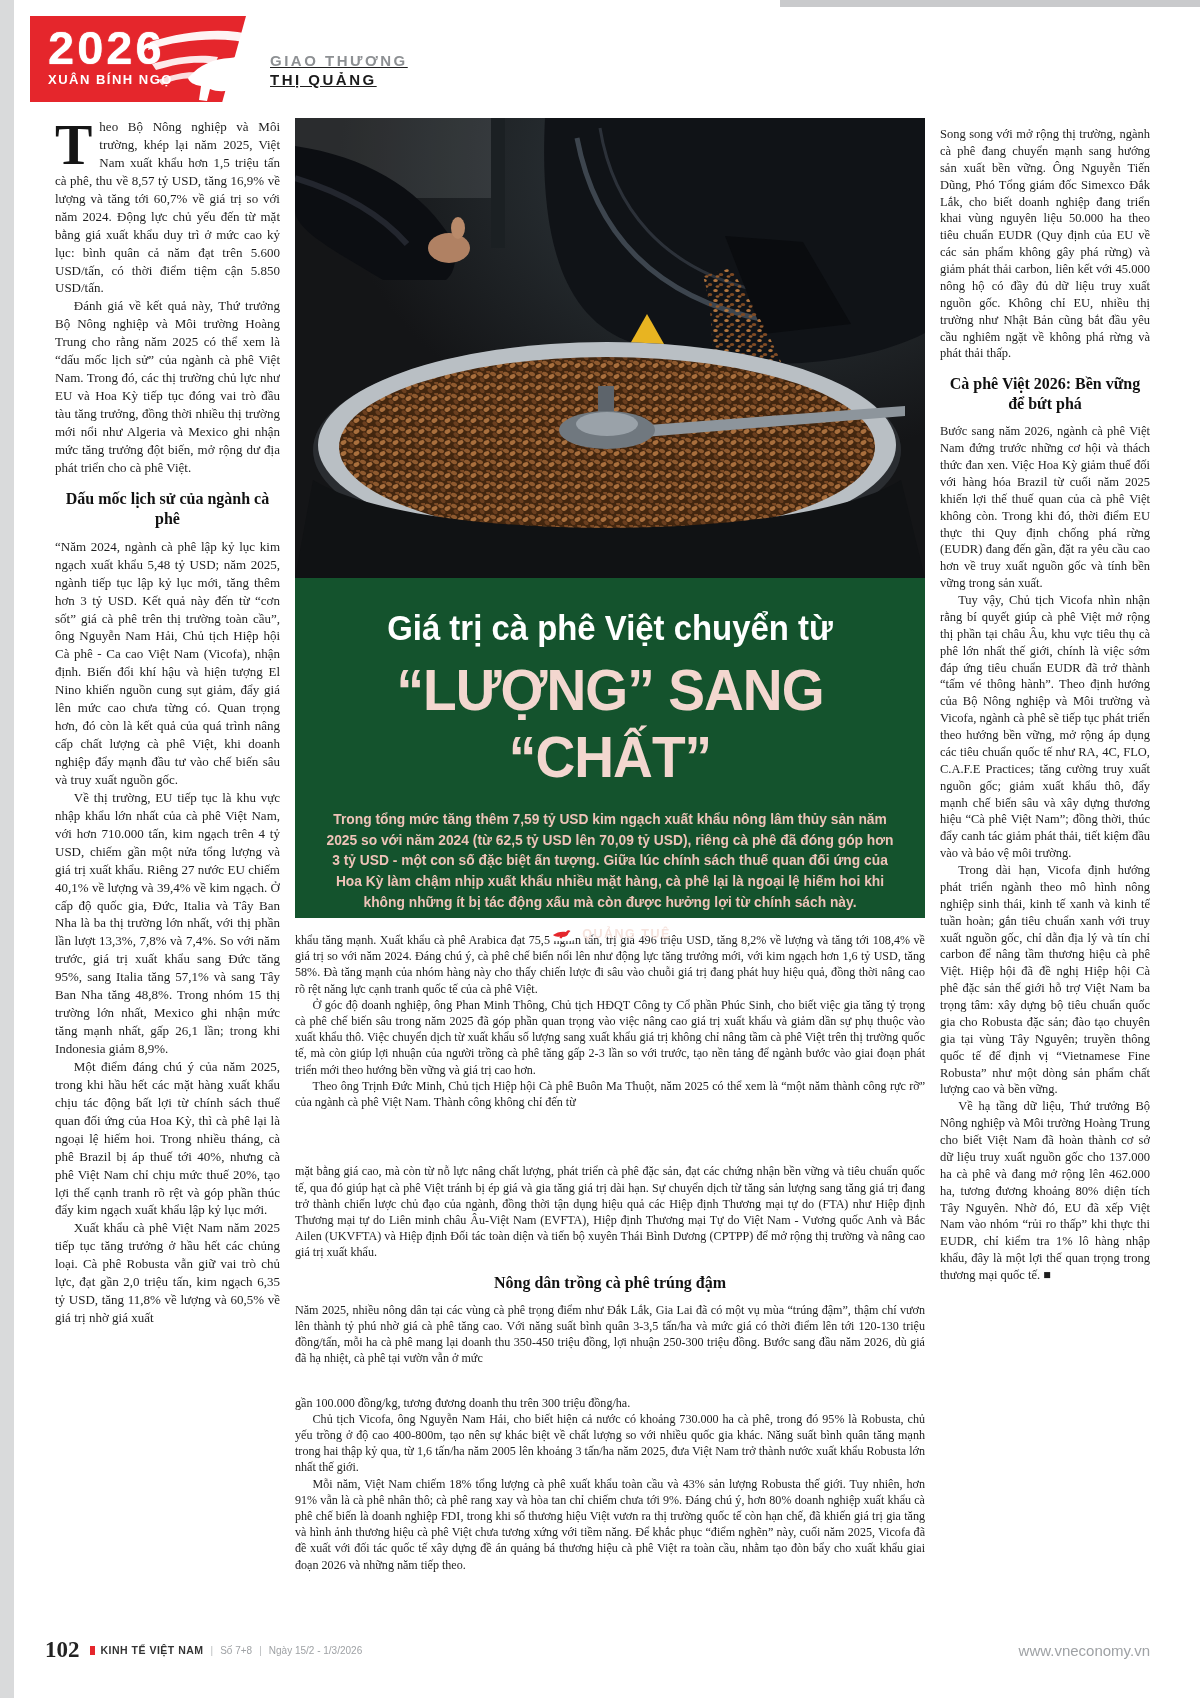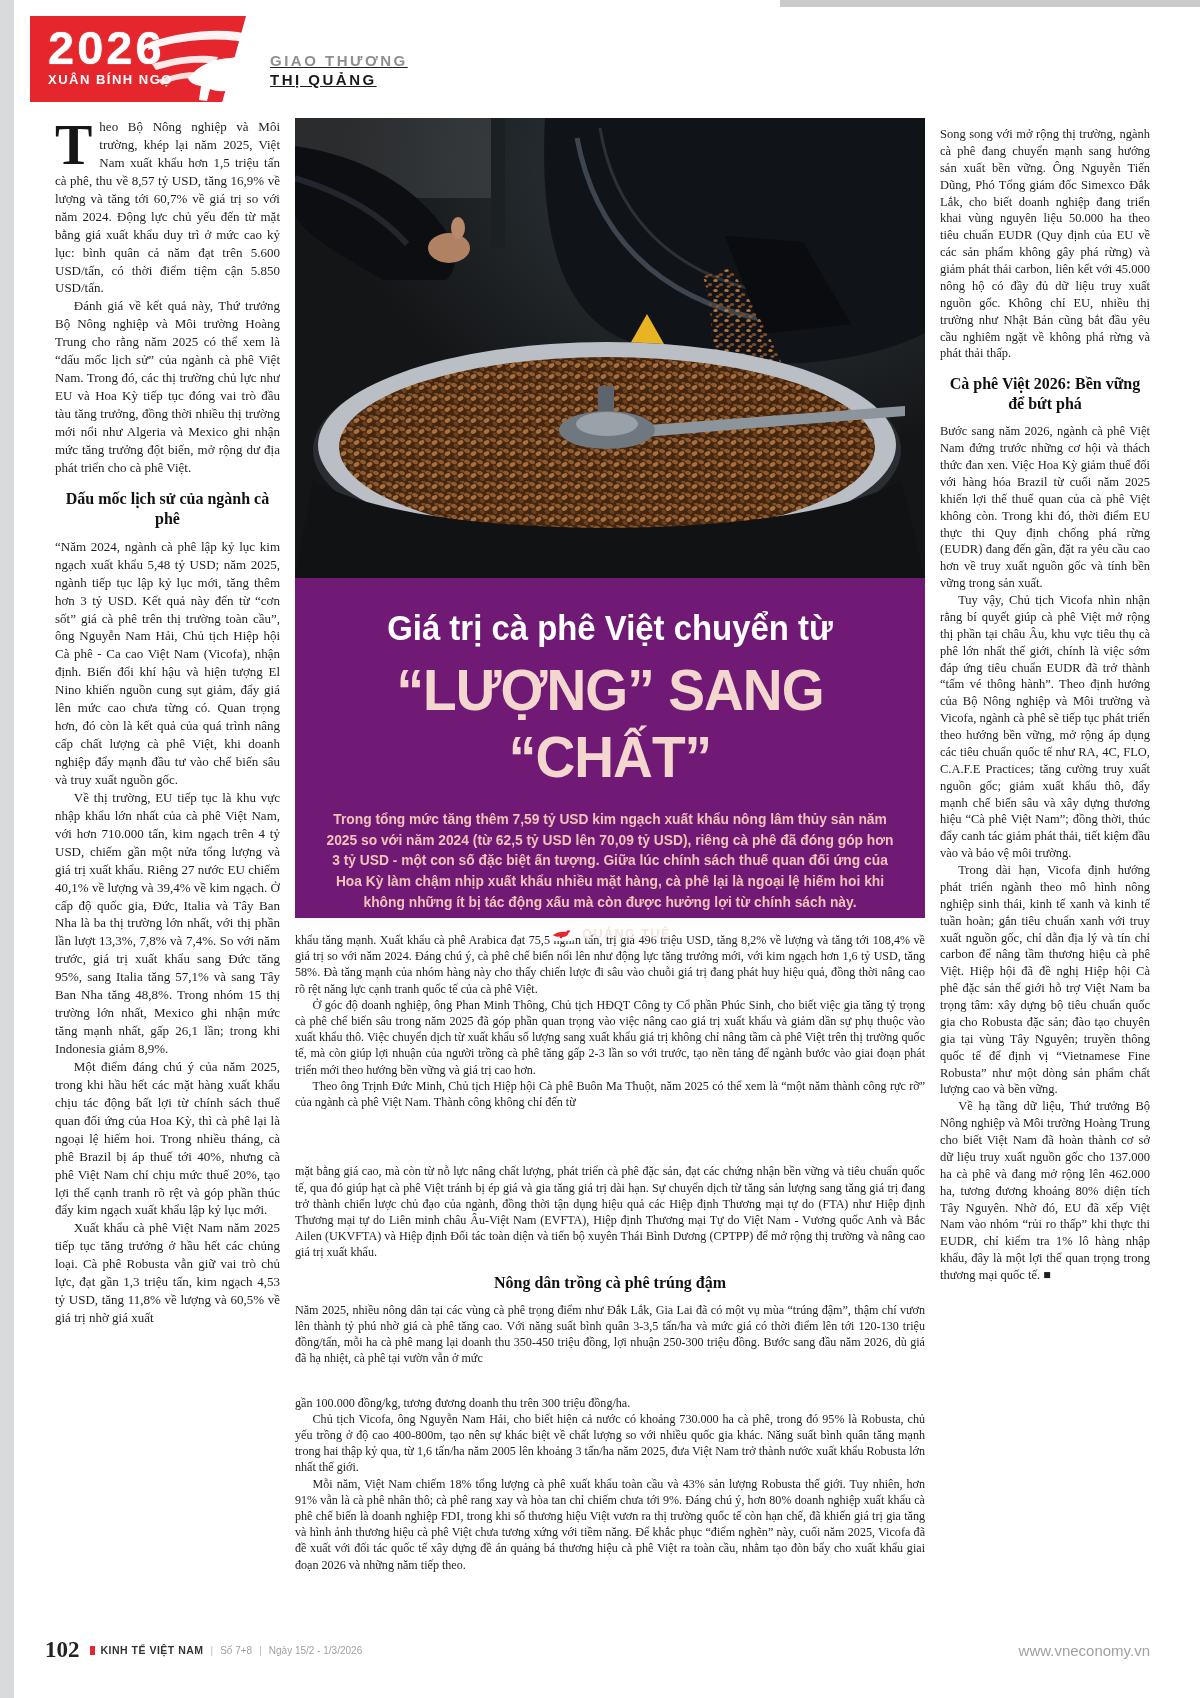--- a/index.html
+++ b/index.html
@@ -40,21 +40,21 @@
   .heading { font-weight:bold; text-align:center; font-size:16px; line-height:1.25;
              margin:12px 6px 9px 6px; text-indent:0; color:#111; }
   .dropcap { float:left; font-size:56px; line-height:0.78; font-weight:bold;
              padding:6px 7px 0 0; color:#151515; }
 
   
   .photo { width:630px; height:460px; overflow:hidden; background:#17181b; }
   .photo svg { display:block; width:630px; height:460px; }
 
   
-  .title-box { width:630px; height:340px; background:#701a75; color:#fff; text-align:center;
+  .title-box { width:630px; height:340px; background:#14532d; color:#fff; text-align:center;
                padding-top:30px; font-family:"Liberation Sans",sans-serif; position:relative; }
   .title1 { font-size:35px; font-weight:bold; letter-spacing:0; color:#ffffff;
             transform:scaleX(.94); transform-origin:center; }
   .title2 { font-size:58px; font-weight:bold; color:#f3d7cf; margin-top:8px; letter-spacing:-1px;
             transform:scaleX(.95); transform-origin:center; }
   .standfirst { font-size:13.8px; line-height:1.5; color:#efc3b8; text-align:center;
                 margin:20px 30px 0 30px; font-weight:bold; }
   .byline-row { margin-top:13px; display:flex; justify-content:center; align-items:center; gap:7px; }
   .byline-badge { display:inline-flex; align-items:center; justify-content:center;
                   width:26px; height:15px; background:#fff; border-radius:4px; }
@@ -99,21 +99,21 @@
 
   <div class="content">
 
     <div class="col col1">
       <p class="noindent"><span class="dropcap">T</span><span>heo Bộ Nông nghiệp và Môi trường, khép lại năm 2025, Việt Nam xuất khẩu hơn 1,5 triệu tấn cà phê, thu về 8,57 tỷ USD, tăng 16,9% về lượng và tăng tới 60,7% về giá trị so với năm 2024. Động lực chủ yếu đến từ mặt bằng giá xuất khẩu duy trì ở mức cao kỷ lục: bình quân cả năm đạt trên 5.600 USD/tấn, có thời điểm tiệm cận 5.850 USD/tấn.</span></p>
       <p>Đánh giá về kết quả này, Thứ trưởng Bộ Nông nghiệp và Môi trường Hoàng Trung cho rằng năm 2025 có thể xem là “dấu mốc lịch sử” của ngành cà phê Việt Nam. Trong đó, các thị trường chủ lực như EU và Hoa Kỳ tiếp tục đóng vai trò đầu tàu tăng trưởng, đồng thời nhiều thị trường mới nổi như Algeria và Mexico ghi nhận mức tăng trưởng đột biến, mở rộng dư địa phát triển cho cà phê Việt.</p>
       <div class="heading">Dấu mốc lịch sử của ngành cà phê</div>
       <p class="noindent">“Năm 2024, ngành cà phê lập kỷ lục kim ngạch xuất khẩu 5,48 tỷ USD; năm 2025, ngành tiếp tục lập kỷ lục mới, tăng thêm hơn 3 tỷ USD. Kết quả này đến từ “cơn sốt” giá cà phê trên thị trường toàn cầu”, ông Nguyễn Nam Hải, Chủ tịch Hiệp hội Cà phê - Ca cao Việt Nam (Vicofa), nhận định. Biến đổi khí hậu và hiện tượng El Nino khiến nguồn cung sụt giảm, đẩy giá lên mức cao chưa từng có. Quan trọng hơn, đó còn là kết quả của quá trình nâng cấp chất lượng cà phê Việt, khi doanh nghiệp đẩy mạnh đầu tư vào chế biến sâu và truy xuất nguồn gốc.</p>
       <p>Về thị trường, EU tiếp tục là khu vực nhập khẩu lớn nhất của cà phê Việt Nam, với hơn 710.000 tấn, kim ngạch trên 4 tỷ USD, chiếm gần một nửa tổng lượng và giá trị xuất khẩu. Riêng 27 nước EU chiếm 40,1% về lượng và 39,4% về kim ngạch. Ở cấp độ quốc gia, Đức, Italia và Tây Ban Nha là ba thị trường lớn nhất, với thị phần lần lượt 13,3%, 7,8% và 7,4%. So với năm trước, giá trị xuất khẩu sang Đức tăng 95%, sang Italia tăng 57,1% và sang Tây Ban Nha tăng 48,8%. Trong nhóm 15 thị trường lớn nhất, Mexico ghi nhận mức tăng mạnh nhất, gấp 26,1 lần; trong khi Indonesia giảm 8,9%.</p>
       <p>Một điểm đáng chú ý của năm 2025, trong khi hầu hết các mặt hàng xuất khẩu chịu tác động bất lợi từ chính sách thuế quan đối ứng của Hoa Kỳ, thì cà phê lại là ngoại lệ hiếm hoi. Trong nhiều tháng, cà phê Brazil bị áp thuế tới 40%, nhưng cà phê Việt Nam chỉ chịu mức thuế 20%, tạo lợi thế cạnh tranh rõ rệt và góp phần thúc đẩy kim ngạch xuất khẩu lập kỷ lục mới.</p>
-      <p>Xuất khẩu cà phê Việt Nam năm 2025 tiếp tục tăng trưởng ở hầu hết các chủng loại. Cà phê Robusta vẫn giữ vai trò chủ lực, đạt gần 1,3 triệu tấn, kim ngạch 4,53 tỷ USD, tăng 11,8% về lượng và 60,5% về giá trị nhờ giá xuất</p>
+      <p>Xuất khẩu cà phê Việt Nam năm 2025 tiếp tục tăng trưởng ở hầu hết các chủng loại. Cà phê Robusta vẫn giữ vai trò chủ lực, đạt gần 2,0 triệu tấn, kim ngạch 6,35 tỷ USD, tăng 11,8% về lượng và 60,5% về giá trị nhờ giá xuất</p>
     </div>
 
     <div class="center">
       <div class="photo">
         <svg viewBox="0 0 630 460" preserveAspectRatio="none">
           <defs>
             <radialGradient id="glow" cx="72%" cy="10%" r="65%">
               <stop offset="0%" stop-color="#44565a"></stop>
               <stop offset="45%" stop-color="#262c30"></stop>
               <stop offset="100%" stop-color="#141517"></stop>

